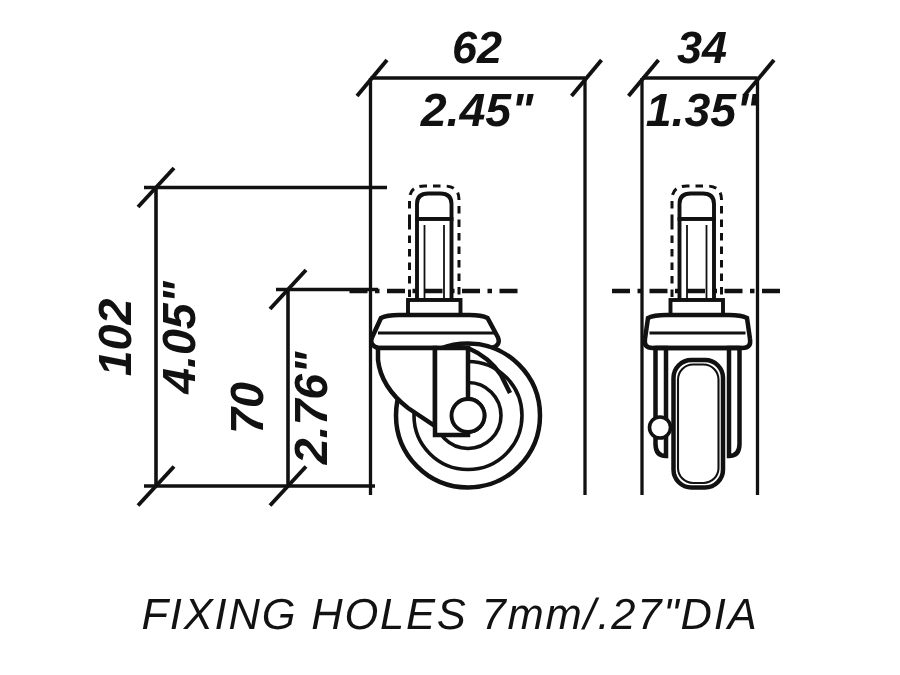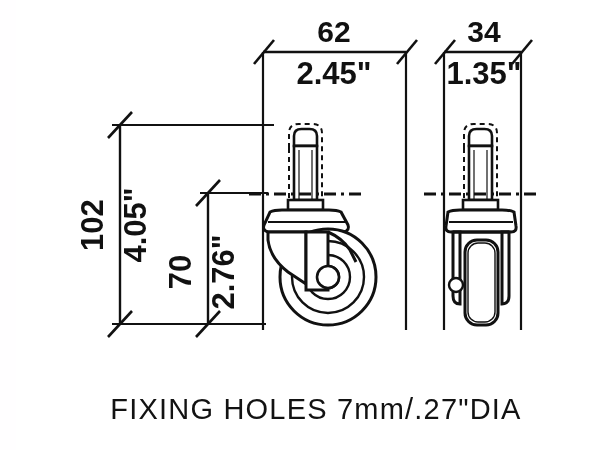--- a/index.html
+++ b/index.html
@@ -11,24 +11,25 @@
   body {
     width: 600px;
     height: 450px;
     position: relative;
     overflow: hidden;
     font-family: "Liberation Sans", sans-serif;
     background: #fffeff;
   }
   #drawing-root {
     position: absolute;
-    left: 16px;
+    left: 0;
     top: 0;
     width: 488px;
     height: 450px;
+    font-style: italic;
   }
   svg#caster-drawing {
     display: block;
     width: 600px;
     height: 450px;
   }
   .dim-text {
     font-family: "Liberation Sans", sans-serif;
     font-weight: 700;
     fill: #111111;

